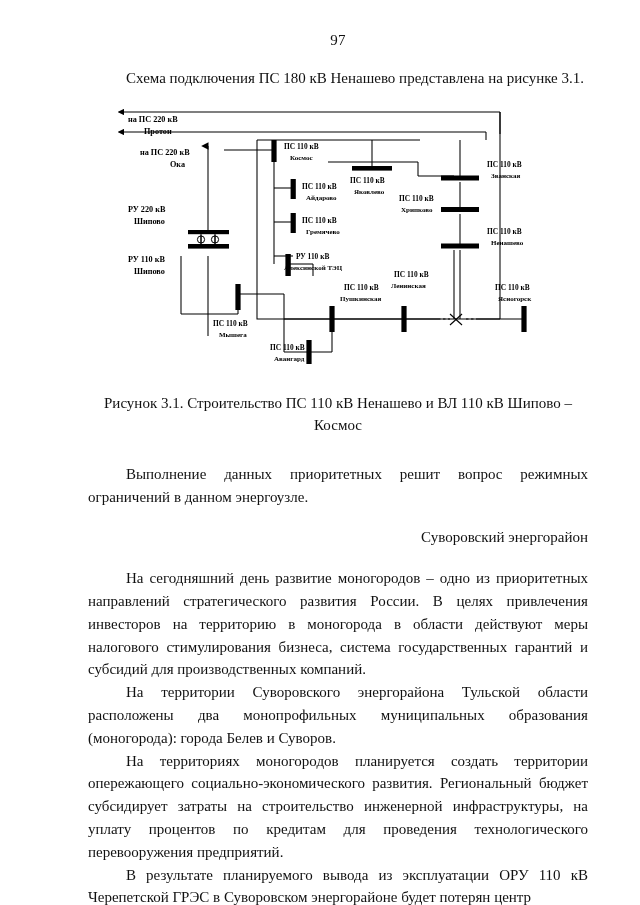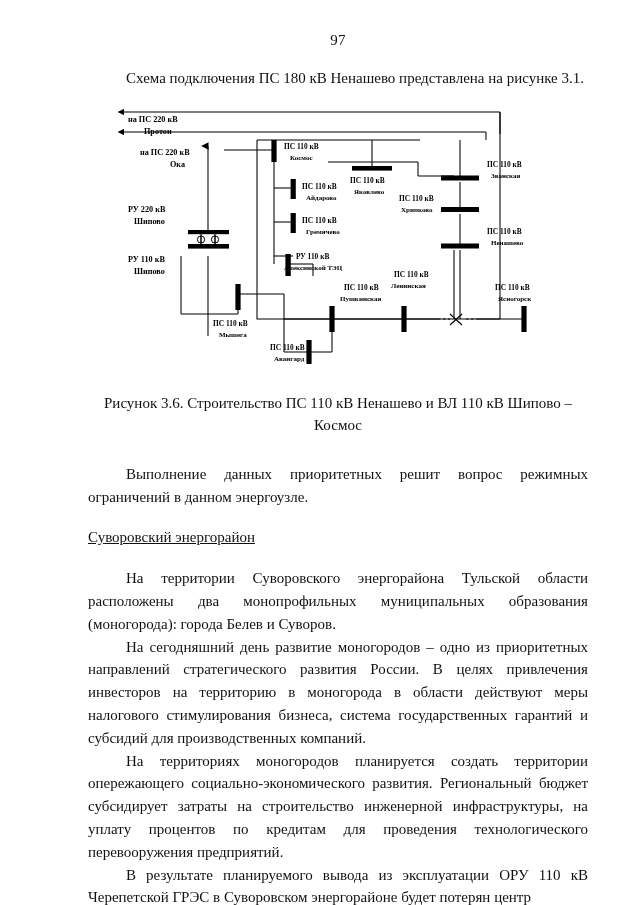--- a/index.html
+++ b/index.html
@@ -47,23 +47,22 @@
     margin: 0;
     text-indent: 38px;
     hyphens: none;
   }
   .intro-para {
     margin-top: 18px;
     text-indent: 38px;
     text-align: left;
   }
   .centered {
-    text-align: left;
+    text-align: right;
     text-indent: 0;
-    text-decoration: underline;
   }
   .caption {
     font-size: 15px;
     line-height: 1.5;
     text-align: center;
     text-indent: 0;
     margin: 0;
   }
   .gap-lg { height: 26px; }
   .gap-md { height: 18px; }
@@ -278,29 +277,29 @@
           <text class="lbl l1" x="306" y="173">ПС 110 кВ</text>
           <text class="lbl l2" x="303" y="184">Ленинская</text>
 
           <text class="lbl l1" x="182" y="246">ПС 110 кВ</text>
           <text class="lbl l2" x="186" y="257">Авангард</text>
         </g>
       </svg>
     </div>
 
     <div class="gap-lg"></div>
-    <p class="caption">Рисунок 3.6. Строительство ПС 110 кВ Ненашево и ВЛ 110 кВ Шипово –</p>
+    <p class="caption">Рисунок 3.1. Строительство ПС 110 кВ Ненашево и ВЛ 110 кВ Шипово –</p>
     <p class="caption">Космос</p>
 
     <div class="gap-lg"></div>
     <p class="para">Выполнение данных приоритетных решит вопрос режимных ограничений в данном энергоузле.</p>
 
     <div class="gap-md"></div>
     <p class="para centered">Суворовский энергорайон</p>
 
     <div class="gap-md"></div>
+    <p class="para">На сегодняшний день развитие моногородов – одно из приоритетных направлений стратегического развития России. В целях привлечения инвесторов на территорию в моногорода в области действуют меры налогового стимулирования бизнеса, система государственных гарантий и субсидий для производственных компаний.</p>
     <p class="para">На территории Суворовского энергорайона Тульской области расположены два монопрофильных муниципальных образования (моногорода): города Белев и Суворов.</p>
-    <p class="para">На сегодняшний день развитие моногородов – одно из приоритетных направлений стратегического развития России. В целях привлечения инвесторов на территорию в моногорода в области действуют меры налогового стимулирования бизнеса, система государственных гарантий и субсидий для производственных компаний.</p>
     <p class="para">На территориях моногородов планируется создать территории опережающего социально-экономического развития. Региональный бюджет субсидирует затраты на строительство инженерной инфраструктуры, на уплату процентов по кредитам для проведения технологического перевооружения предприятий.</p>
     <p class="para">В результате планируемого вывода из эксплуатации ОРУ 110 кВ Черепетской ГРЭС в Суворовском энергорайоне будет потерян центр</p>
 
   </div>
 </div>
 
 </body></html>

